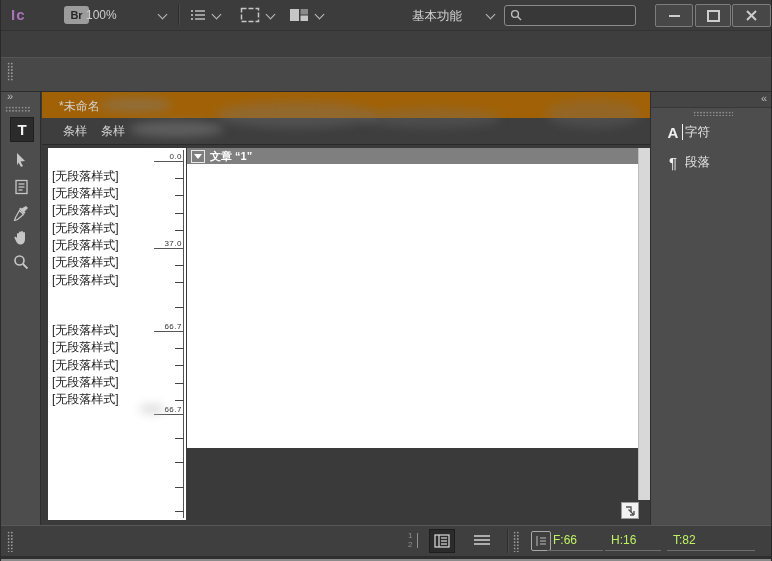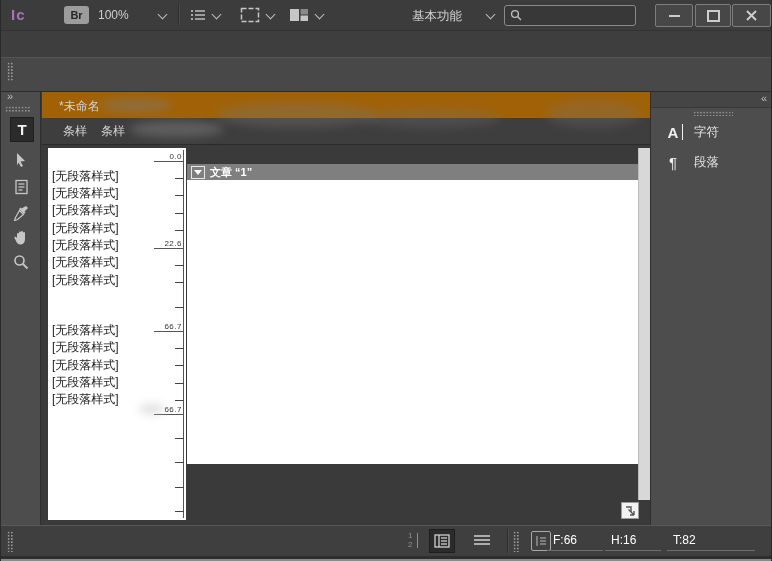--- a/index.html
+++ b/index.html
@@ -6,21 +6,21 @@
   .app{position:relative;width:772px;height:561px;background:#3e3e3e;overflow:hidden;
        font-family:"Liberation Sans",sans-serif;color:#d9d9d9;
        border-left:1px solid #2a2a2a;border-right:1px solid #2a2a2a;box-sizing:border-box;}
   .abs{position:absolute;}
   .txt{white-space:nowrap;}
   
   .titlebar{left:0;top:0;width:772px;height:30px;background:#3c3c3c;border-bottom:1px solid #333;}
   .logo{left:10px;top:6px;font-size:15px;font-weight:bold;color:#a873b8;letter-spacing:1px;}
   .brbtn{left:63px;top:6px;width:25px;height:18px;background:#9c9c9c;color:#262626;font-size:11px;font-weight:bold;
          border-radius:3px;display:flex;align-items:center;justify-content:center;}
-  .zoomlvl{left:97px;top:8px;font-size:12px;color:#cfcfcf;}
+  .zoomlvl{left:85px;top:8px;font-size:12px;color:#cfcfcf;}
   .chev{width:6px;height:6px;border-left:1.5px solid #bdbdbd;border-bottom:1.5px solid #bdbdbd;transform:rotate(-45deg);}
   .tsep{width:1px;background:#2d2d2d;box-shadow:1px 0 0 #4c4c4c;}
   .searchbox{left:503px;top:5px;width:130px;height:19px;background:#383838;border:1px solid #8a8a8a;border-radius:3px;}
   .winbtn{top:4px;height:21px;background:#474747;border:1px solid #7d7d7d;border-radius:2px;
           display:flex;align-items:center;justify-content:center;}
   
   .menubar{left:0;top:30px;width:772px;height:27px;display:flex;align-items:center;gap:17px;padding-left:13px;
            font-size:12.5px;color:#d6d6d6;box-sizing:border-box;}
   .menubar span{cursor:default;}
   
@@ -38,36 +38,36 @@
   .viewtabs{left:41px;top:118px;width:608px;height:27px;background:#3e3e3e;border-bottom:1px solid #2a2a2a;box-sizing:border-box;}
   .vtab{top:5px;font-size:12px;color:#d2d2d2;}
   
   .galley{left:47px;top:148px;width:138px;height:372px;background:#ffffff;overflow:hidden;}
   .prow{position:absolute;left:4px;font-size:12px;color:#1c1c1c;white-space:nowrap;}
   .rulerline{position:absolute;left:135px;top:2px;width:1px;height:368px;background:#555;}
   .rtick{position:absolute;left:127px;width:9px;height:1px;background:#444;}
   .rmark-label{position:absolute;font-size:8px;color:#333;right:4px;letter-spacing:0.5px;}
   .rmark-line{position:absolute;left:106px;width:30px;height:1px;background:#555;}
   
-  .story{left:186px;top:164px;width:451px;height:300px;background:#ffffff;}
+  .story{left:186px;top:148px;width:451px;height:300px;background:#ffffff;}
   .storyhdr{position:absolute;left:0;top:0;width:451px;height:16px;background:#7f7f7f;display:flex;align-items:center;}
   .storyhdr .tri{width:12px;height:11px;border:1px solid #e8e8e8;margin:0 5px 0 4px;display:flex;align-items:center;justify-content:center;}
   .storyhdr .tri i{display:block;width:0;height:0;border-left:4px solid transparent;border-right:4px solid transparent;border-top:5px solid #fff;}
   .storyhdr .t{font-size:11px;font-weight:bold;color:#fff;}
   .vscroll{left:637px;top:148px;width:12px;height:352px;background:#d8d8d8;border-left:1px solid #bdbdbd;box-sizing:border-box;}
   .resizeicon{left:620px;top:502px;width:16px;height:15px;border:1px solid #9a9a9a;background:#f2f2f2;display:flex;align-items:center;justify-content:center;}
   
   .rightdock{left:649px;top:92px;width:123px;height:433px;background:#4d4d4d;border-left:1px solid #2e2e2e;box-sizing:border-box;}
   .dockhdr{position:absolute;left:0;top:0;width:123px;height:15px;background:#454545;border-bottom:1px solid #383838;}
   .dockitem{position:absolute;left:0;width:123px;height:28px;display:flex;align-items:center;cursor:pointer;}
   .dockitem .ic{width:24px;margin-left:10px;font-size:15px;color:#f0f0f0;text-align:center;}
-  .dockitem .lb{font-size:12.5px;color:#e3e3e3;margin-left:9px;}
+  .dockitem .lb{font-size:12.5px;color:#e3e3e3;margin-left:0;}
   
   .statusbar{left:0;top:525px;width:772px;height:31px;background:#3f3f3f;border-top:1px solid #585858;box-sizing:border-box;}
-  .fld{top:532px;font-size:12px;color:#ffffff;}
+  .fld{top:532px;font-size:12px;color:#bef264;}
   .fldline{top:549px;height:1px;background:#6e6e6e;}
   .pressed{background:#2b2b2b;border:1px solid #1e1e1e;box-sizing:border-box;}
   .bottomedge{left:0;top:556px;width:772px;height:5px;background:#2e2e2e;border-bottom:2px solid #8a8a8a;box-sizing:border-box;}
   .smudge{filter:blur(5px);border-radius:50%;pointer-events:none;}
   svg{display:block;}
 </style>
 </head>
 <body>
 
 <div class="app">
@@ -278,21 +278,21 @@
         <div class="rtick" style="top: 217px;"></div>
         <div class="rtick" style="top: 235px;"></div>
         <div class="rtick" style="top: 252px;"></div>
         <div class="rtick" style="top: 290px;"></div>
         <div class="rtick" style="top: 314px;"></div>
         <div class="rtick" style="top: 339px;"></div>
         <div class="rtick" style="top: 363px;"></div>
         <div class="rmark-line" style="top: 13px;"></div>
         <div class="rmark-label" style="top: 4px;">0.0</div>
         <div class="rmark-line" style="top: 100px;"></div>
-        <div class="rmark-label" style="top: 91px;">22.6</div>
+        <div class="rmark-label" style="top: 91px;">37.0</div>
         <div class="rmark-line" style="top: 183px;"></div>
         <div class="rmark-label" style="top: 174px;">66.7</div>
         <div class="rmark-line" style="top: 266px;"></div>
         <div class="rmark-label" style="top: 257px;">66.7</div>
       </div>
   </div>
 
   <div class="abs story">
     <div class="storyhdr">
       <span class="tri">

